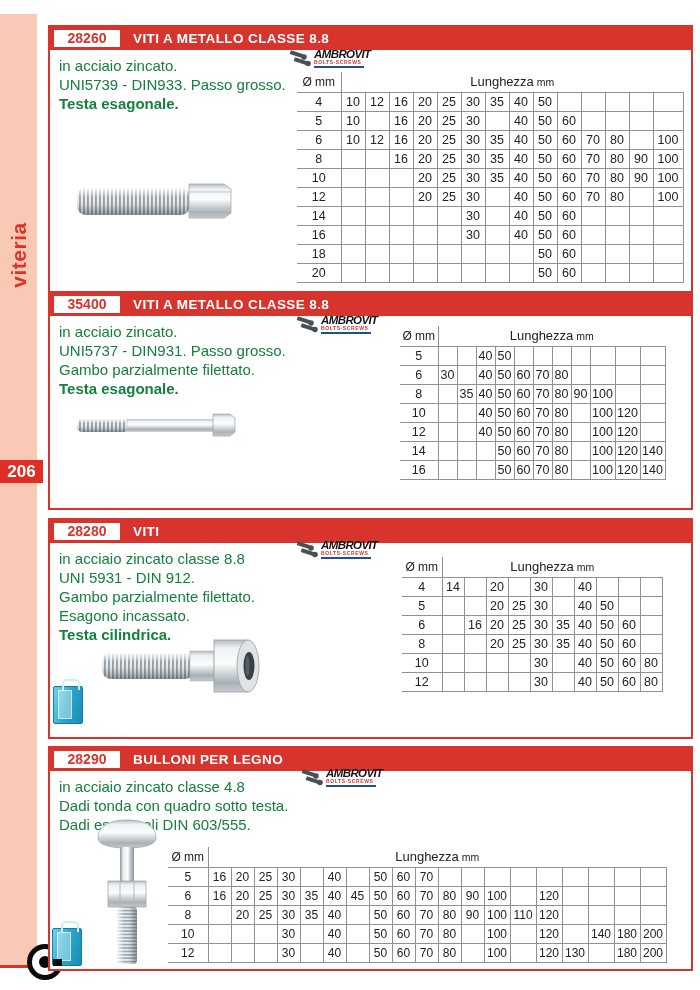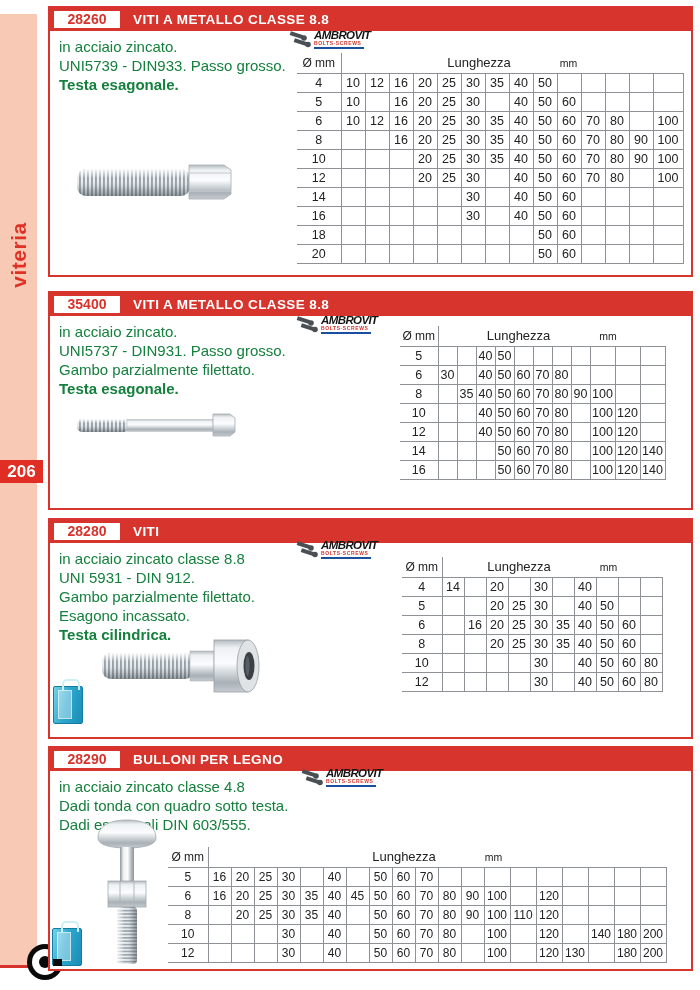--- a/index.html
+++ b/index.html
@@ -10,21 +10,21 @@
   .side-label { position:absolute; left:0; top:185px; width:37px; height:140px; display:flex; align-items:center; justify-content:center; }
   .side-label span { transform:rotate(-90deg); color:#e03127; font-weight:bold; font-size:21px; letter-spacing:.5px; white-space:nowrap; }
   .page-box { position:absolute; left:0; top:460px; width:43px; height:23px; background:#e02e24; color:#fff; font-weight:bold; font-size:17px; display:flex; align-items:center; justify-content:center; }
   .clogo { position:absolute; left:27px; top:944px; width:36px; height:36px; border-radius:50%; background:#0a0a0a; }
   .clogo::before { content:""; position:absolute; inset:5px; border-radius:50%; background:#fdfdfd; }
   .clogo::after { content:""; position:absolute; inset:12px; border-radius:50%; background:#0a0a0a; }
   .clogo .notch { position:absolute; right:1px; top:15px; width:9px; height:7px; background:#0a0a0a; z-index:2; }
 
   
   .sec { position:absolute; left:48px; width:645px; border:2px solid #d6342c; background:#fff; }
-  .sec0 { top:6px;  height:271px; }
+  .sec0 { top:25px;  height:271px; }
   .sec1 { top:291px; height:219px; }
   .sec2 { top:518px; height:221px; }
   .sec3 { top:746px; height:225px; }
 
   .sec-header { position:absolute; top:0; left:0; right:0; height:23px; background:#d6342c; display:flex; align-items:center; }
   .code-box { background:#fff; color:#d6342c; font-weight:bold; font-size:14px; width:66px; height:17px; line-height:17px; text-align:center; margin-left:4px; }
   .sec-title { color:#fff; font-weight:bold; font-size:13.5px; margin-left:13px; letter-spacing:.4px; }
 
   .desc { position:absolute; left:9px; top:29px; font-size:15px; line-height:19px; color:#15803d; }
   .desc .bold { font-weight:bold; }
@@ -37,21 +37,21 @@
   .ambro-rule { height:2px; background:#1a4fa0; margin-top:1px; width:50px; }
 
   
   .stable { position:absolute; border-collapse:collapse; table-layout:fixed; }
   .stable th, .stable td { border:1px solid #8e9296; text-align:center; padding:0; color:#222; font-size:12.5px; font-weight:normal; }
   .stable tr { height:19px; }
   .stable thead tr { height:20px; }
   .stable thead th { border-top:none; }
   .stable th.diam { border-left:none; font-size:12px; }
   .stable th.lung { border-right:none; font-size:13px; }
-  .stable th.lung .mm { font-size:10.5px;padding-left:46px; }
+  .stable th.lung .mm { font-size:10.5px; }
   .stable td:first-child { border-left:none; }
   .t0 { left:247px; top:45px; }
   .t1 { left:350px; top:33px; }
   .t2 { left:352px; top:37px; }
   .t3 { left:118px; top:99px; }
   .t3 th, .t3 td { font-size:12px; }
   .t0 .c-d{width:44px;} .t0 .c-n{width:24px;} .t0 .c-w{width:30px;}
   .t1 .c-d{width:38px;} .t1 .c-n{width:19px;} .t1 .c-w{width:25px;}
   .t2 .c-d{width:40px;} .t2 .c-n{width:22px;}
   .t3 .c-d{width:40px;} .t3 .c-n{width:23px;} .t3 .c-w{width:26px;}

